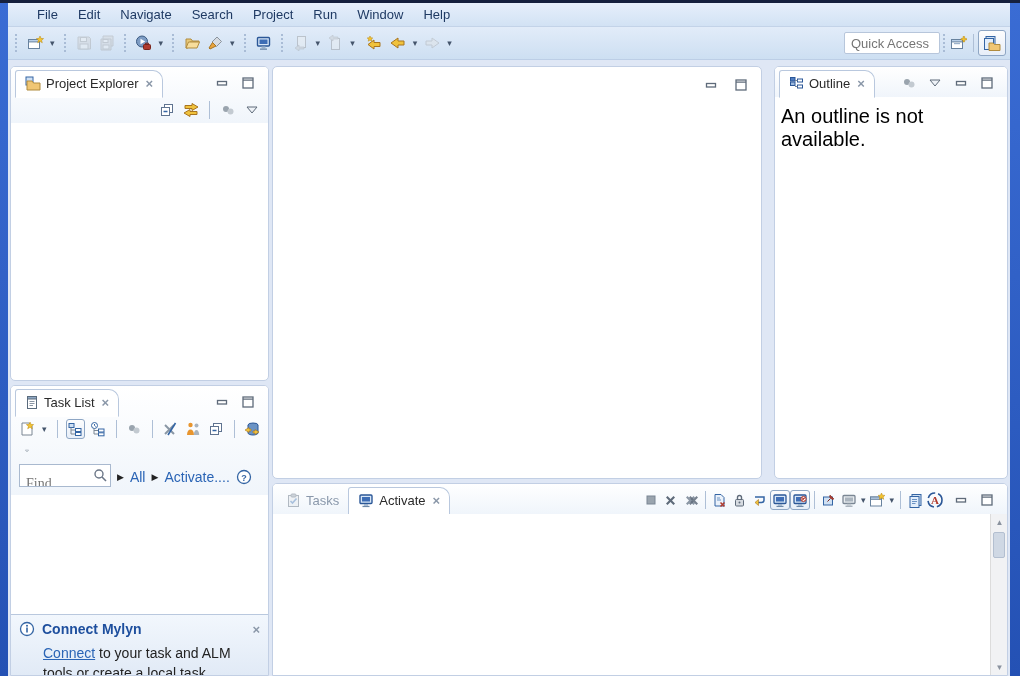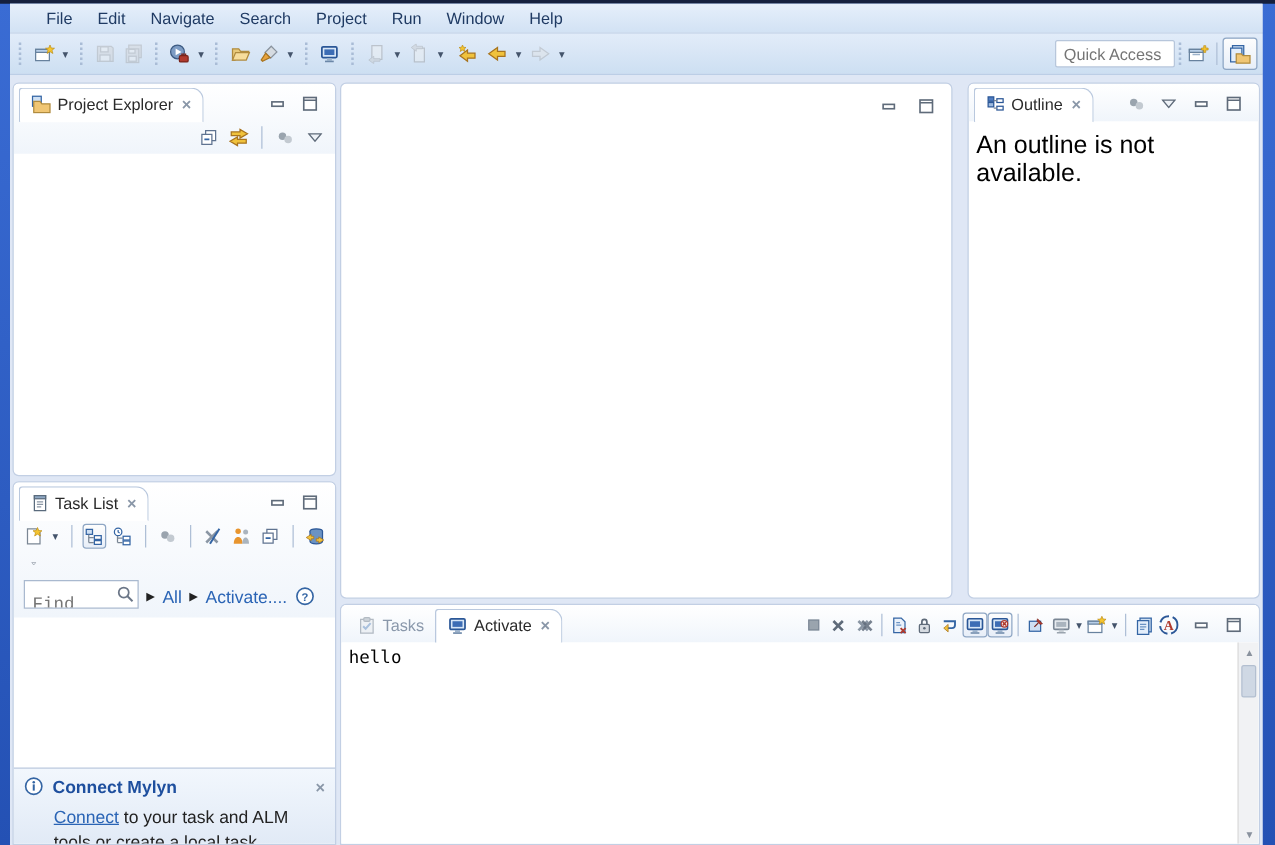--- a/index.html
+++ b/index.html
@@ -44,21 +44,21 @@
   
   #project-explorer { left:2px; top:6px; width:259px; height:315px; }
   #task-list { left:2px; top:325px; width:259px; bottom:0; border-radius:5px 5px 0 0; }
   #editor { left:264px; top:6px; width:490px; height:413px; }
   #outline { left:766px; top:6px; right:2px; height:413px; }
   #console { left:264px; top:423px; right:2px; bottom:0; border-radius:5px 5px 0 0; }
 
   
   .find-row { display:flex; align-items:center; gap:6px; padding:4px 8px; }
   .find-box { position:relative; width:92px; }
-  .find-input { width:100%; height:23px; border:1px solid #a9b9cf; background:#fff; padding:16px 20px 0 6px; font-size:14px; color:#444; font-family:Liberation Mono, monospace; }
+  .find-input { width:100%; height:23px; border:1px solid #a9b9cf; background:#fff; padding:16px 20px 0 6px; font-size:14px; color:#444; font-family:Liberation Serif, serif; }
   .find-mag { position:absolute; right:3px; top:4px; }
   .tl-link { color:#2a64b5; text-decoration:none; cursor:pointer; font-size:14px; }
   .tri { color:#222; font-size:9px; }
   .mini-dd { padding:2px 8px; }
 
   
   .mylyn { position:absolute; left:0; right:0; bottom:0; height:61px; background:linear-gradient(#f2f7fd,#e1eaf6); border-top:1px solid #b9c8de; padding:6px 8px 0 8px; overflow:hidden; }
   .mylyn-title-row { display:flex; align-items:center; gap:7px; }
   .mylyn-title { color:#1e4f9e; font-weight:bold; font-size:14px; flex:1; }
   .mylyn-body { padding:6px 0 0 24px; color:#222; font-size:14px; line-height:20px; }
@@ -632,21 +632,20 @@
             <span class="ibtn">
                 <svg width="14" height="14" viewBox="0 0 14 14">
                   <rect x="2" y="2" width="10" height="10" fill="#fff" stroke="#5f6b7a" stroke-width="1.3"></rect>
                   <line x1="2" y1="4.2" x2="12" y2="4.2" stroke="#5f6b7a" stroke-width="1.3"></line>
                 </svg>
               </span>
           </div>
         </div>
       </div>
       <div class="console-out">
-        <div class="console-text">hello</div>
         <div class="vscroll">
           <div class="sarrow up">▲</div>
           <div class="sthumb"></div>
           <div class="sarrow down">▼</div>
         </div>
       </div>
     </div>
 
   </div>
 </div>

